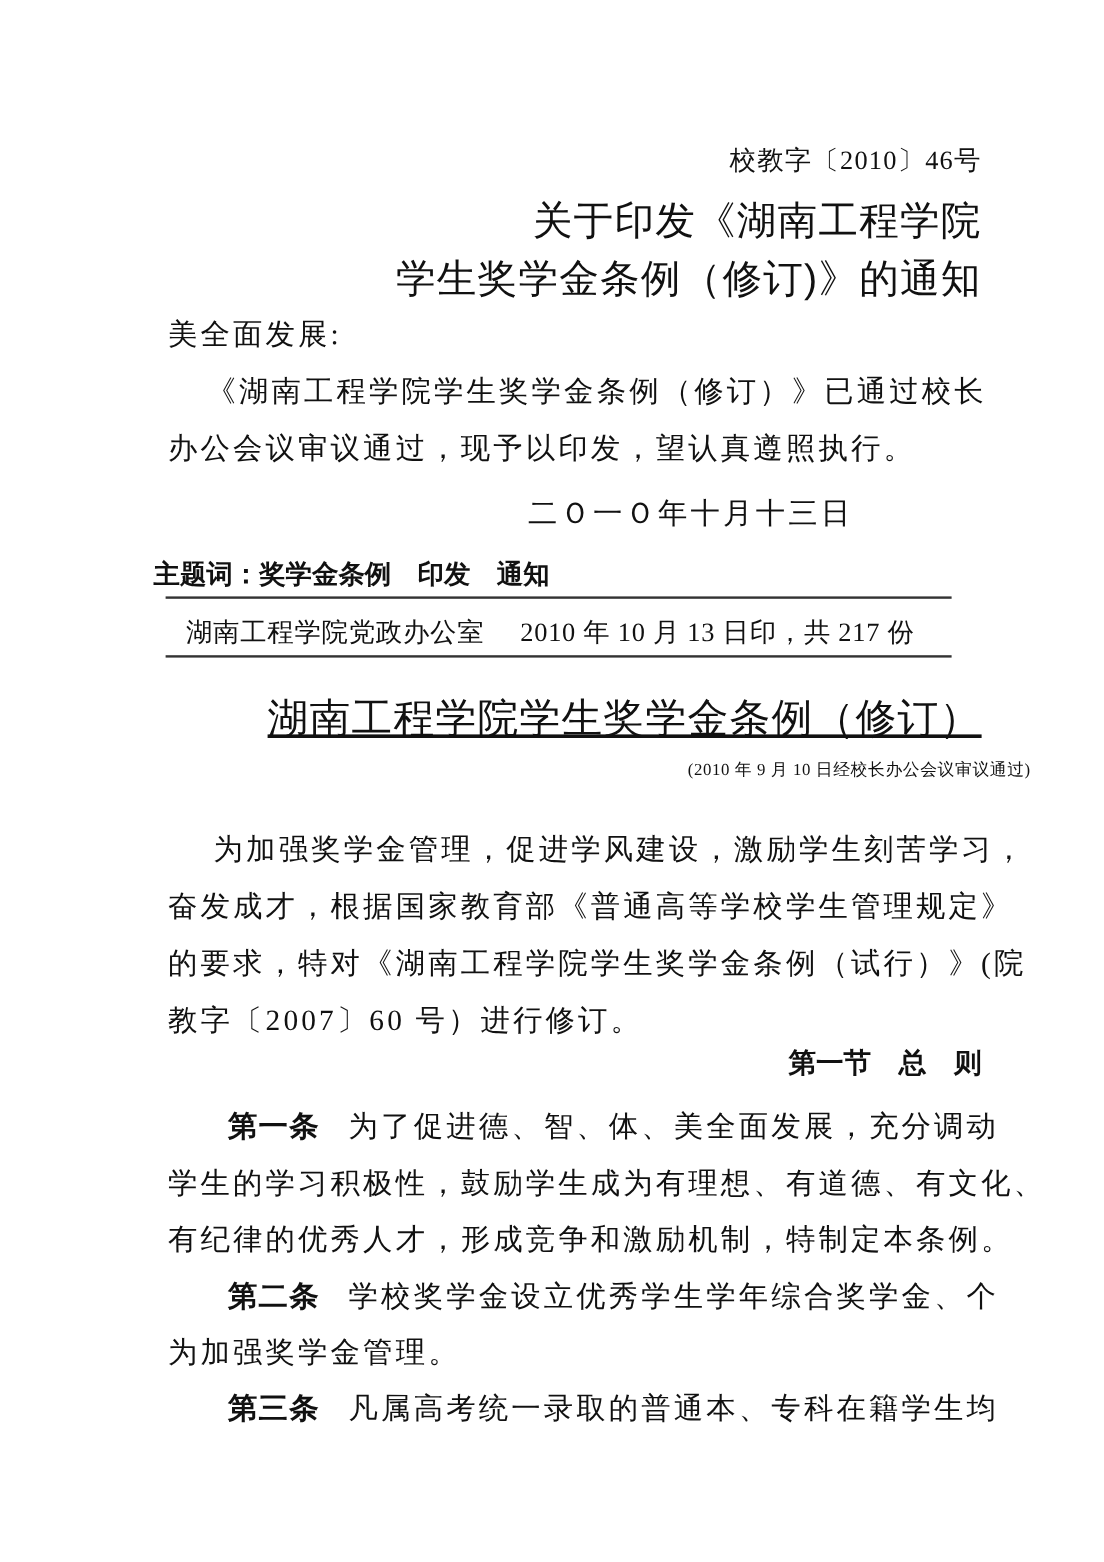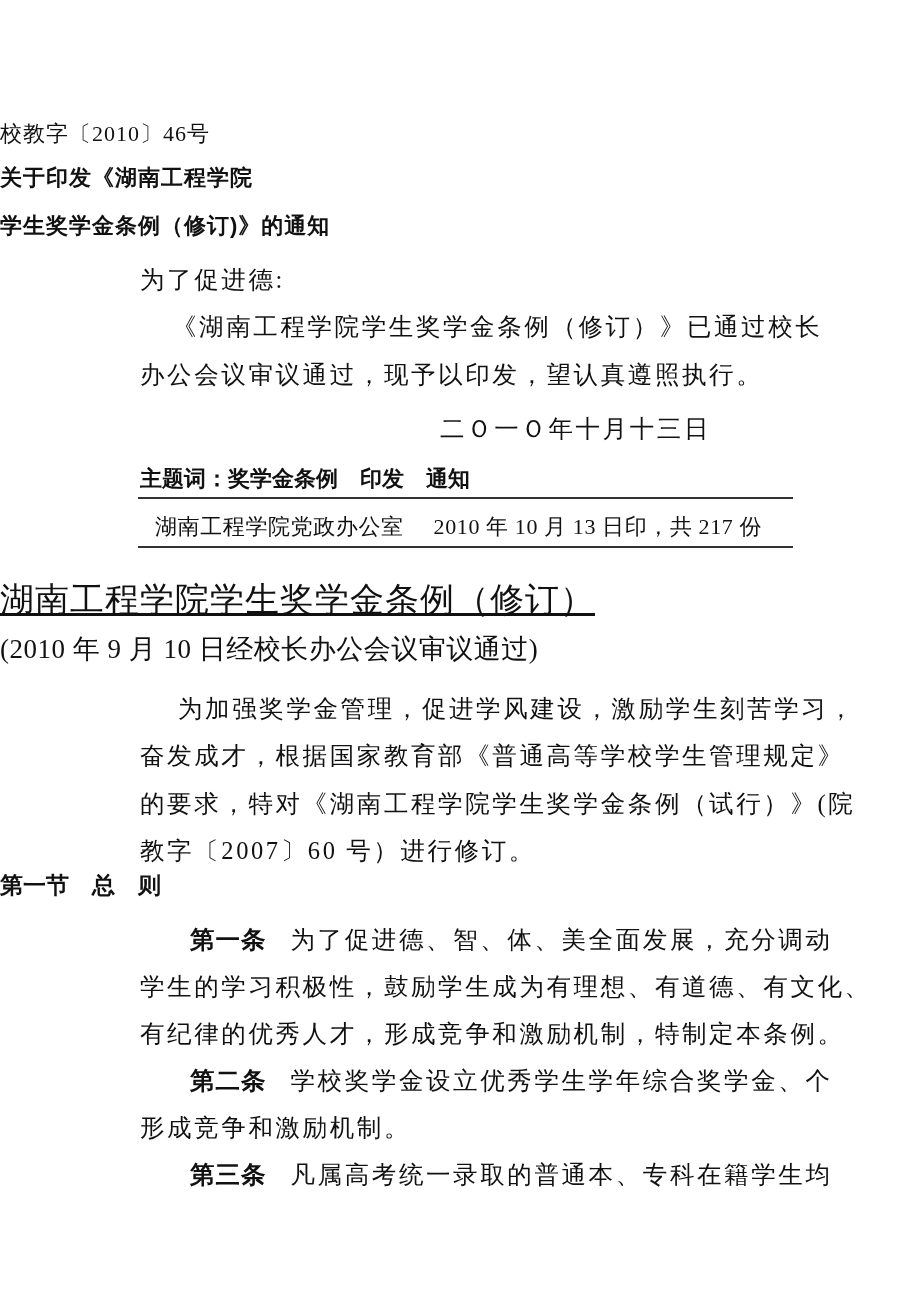--- a/index.html
+++ b/index.html
@@ -1,48 +1,48 @@
 <!DOCTYPE html>
 <html><head>
 <meta charset="utf-8">
 <style>
   html, body { margin:0; padding:0; background:#ffffff; }
   body { width:920px; height:1302px; position:relative; overflow:hidden;
          font-family: "Liberation Serif", "DejaVu Serif", serif; color:#111; }
   .line { position:absolute; white-space:nowrap; line-height:1; }
-  .center { left:0; width:818px; text-align:left; }
+  .center { left:0; width:818px; text-align:right; }
   .body-text { font-size:24.5px; letter-spacing:2.6px; }
   .doc-no { font-size:22px; letter-spacing:1px; }
-  .title { font-size:22px; font-weight:bold; letter-spacing:1px;
+  .title { font-size:33px; font-weight:normal; letter-spacing:1px;
            font-family: "Liberation Sans", "DejaVu Sans", sans-serif; }
-  .subtitle { font-size:27px; letter-spacing:0.5px; }
+  .subtitle { font-size:14px; letter-spacing:0.5px;padding-left:41px; }
   .keywords { font-size:22px; font-weight:bold;
               font-family: "Liberation Sans", "DejaVu Sans", sans-serif; }
   .kw-item { margin-right:22px; }
   .rule { position:absolute; left:138px; width:655px; height:0;
           border-top:2px solid #333; }
   .footer { font-size:22px; letter-spacing:0.6px; }
   .section { font-size:23px; font-weight:bold;
              font-family: "Liberation Sans", "DejaVu Sans", sans-serif; }
   .art-label { font-weight:bold; font-family: "Liberation Sans", "DejaVu Sans", sans-serif;
                letter-spacing:1px; margin-right:24px; }
 </style>
 </head>
 <body>
 
 <div class="line center doc-no" style="top:123px;">校教字〔2010〕46号</div>
 <div class="line center title" style="top:167px;">关于印发《湖南工程学院</div>
 <div class="line center title" style="top:215px;">学生奖学金条例（修订)》的通知</div>
 
-<div class="line body-text" style="top:268px; left:140px;">为了促进德:</div>
+<div class="line body-text" style="top:268px; left:140px;">美全面发展:</div>
 <div class="line body-text" style="top:315px; left:172px;">《湖南工程学院学生奖学金条例（修订）》已通过校长</div>
 <div class="line body-text" style="top:363px; left:140px;">办公会议审议通过，现予以印发，望认真遵照执行。</div>
 <div class="line body-text" style="top:417px; left:440px;">二Ｏ一Ｏ年十月十三日</div>
 
-<div class="line keywords" style="top:468px; left:140px;">
+<div class="line keywords" style="top:468px; left:128px;">
   <span>主题词：</span><span class="kw-item">奖学金条例</span><span class="kw-item">印发</span><span>通知</span>
 </div>
 
 <div class="rule" style="top:497px;"></div>
 <div class="line footer" style="top:516px; left:155px;">
   <span>湖南工程学院党政办公室</span><span style="display:inline-block;width:30px;"></span><span>2010 年 10 月 13 日印，共 217 份</span>
 </div>
 <div class="rule" style="top:546px;"></div>
 
 <div class="line center title" style="top:582px; font-weight:normal; font-size:34px;text-decoration:underline;">湖南工程学院学生奖学金条例（修订）</div>
@@ -57,17 +57,17 @@
 
 <div class="line body-text" style="top:928px; left:190px;">
   <span class="art-label">第一条</span><span>为了促进德、智、体、美全面发展，充分调动</span>
 </div>
 <div class="line body-text" style="top:975px; left:140px;">学生的学习积极性，鼓励学生成为有理想、有道德、有文化、</div>
 <div class="line body-text" style="top:1022px; left:140px;">有纪律的优秀人才，形成竞争和激励机制，特制定本条例。</div>
 
 <div class="line body-text" style="top:1069px; left:190px;">
   <span class="art-label">第二条</span><span>学校奖学金设立优秀学生学年综合奖学金、个</span>
 </div>
-<div class="line body-text" style="top:1116px; left:140px;">形成竞争和激励机制。</div>
+<div class="line body-text" style="top:1116px; left:140px;">为加强奖学金管理。</div>
 
 <div class="line body-text" style="top:1163px; left:190px;">
   <span class="art-label">第三条</span><span>凡属高考统一录取的普通本、专科在籍学生均</span>
 </div>
 
 </body></html>

